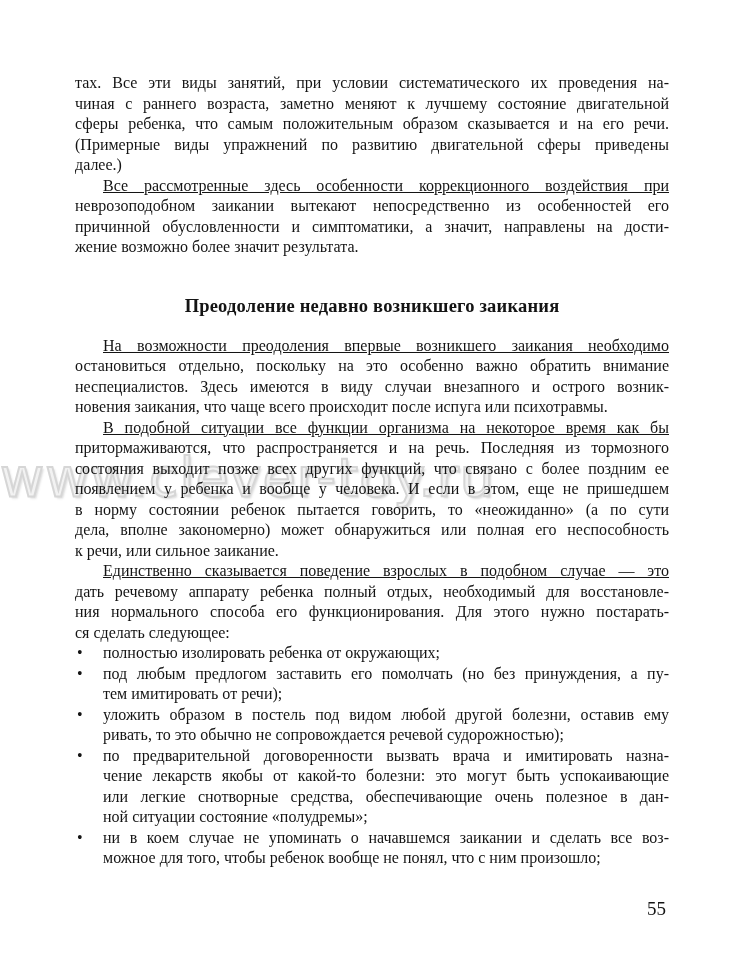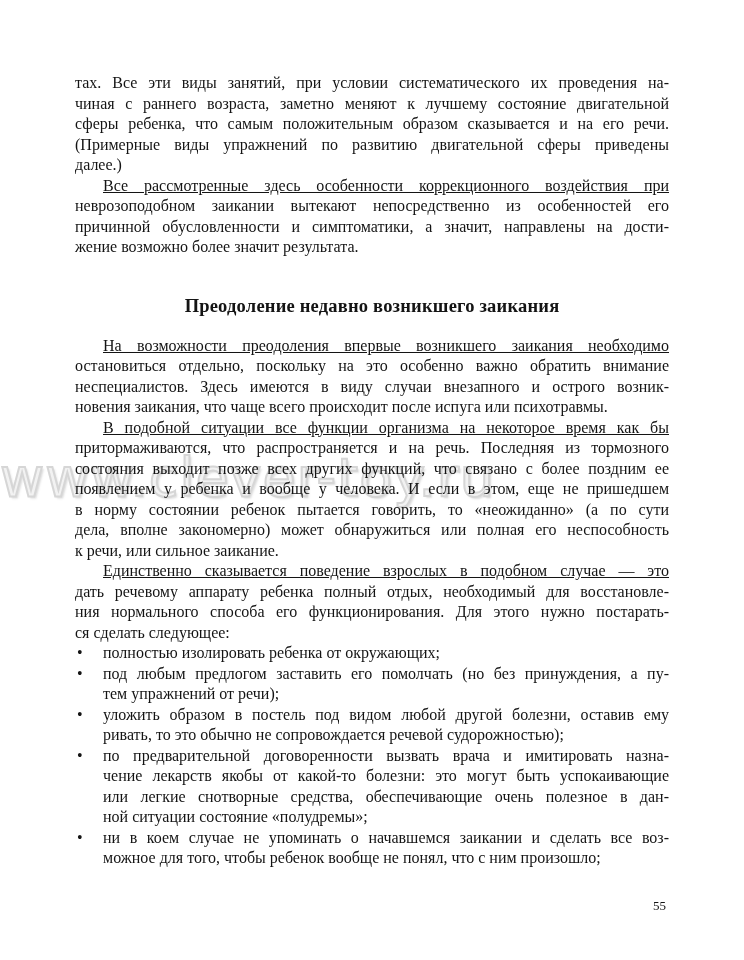--- a/index.html
+++ b/index.html
@@ -55,21 +55,21 @@
     color: #f2f2f2;
     -webkit-text-stroke: 2px #d6d6d6;
     text-shadow: 2px 2px 2px rgba(120,120,120,0.25);
     z-index: 1;
     user-select: none;
   }
   .page-number {
     position: absolute;
     right: 78px;
     top: 898px;
-    font-size: 13px;
+    font-size: 19px;
     z-index: 2;
     text-align: right;
   }
 </style>
 </head>
 <body>
 
 <div class="sheet">
   <div class="watermark">www.clever-toy.ru</div>
 
@@ -109,21 +109,21 @@
         <div class="line j">ния нормального способа его функционирования. Для этого нужно постарать-</div>
         <div class="line">ся сделать следующее:</div>
       </div>
       <div class="bullet-item">
         <span class="bullet-marker">•</span>
         <div class="line">полностью изолировать ребенка от окружающих;</div>
       </div>
       <div class="bullet-item">
         <span class="bullet-marker">•</span>
         <div class="line j">под любым предлогом заставить его помолчать (но без принуждения, а пу-</div>
-        <div class="line">тем упражнений от речи);</div>
+        <div class="line">тем имитировать от речи);</div>
       </div>
       <div class="bullet-item">
         <span class="bullet-marker">•</span>
         <div class="line j">уложить образом в постель под видом любой другой болезни, оставив ему</div>
         <div class="line">ривать, то это обычно не сопровождается речевой судорожностью);</div>
       </div>
       <div class="bullet-item">
         <span class="bullet-marker">•</span>
         <div class="line j">по предварительной договоренности вызвать врача и имитировать назна-</div>
         <div class="line j">чение лекарств якобы от какой-то болезни: это могут быть успокаивающие</div>

